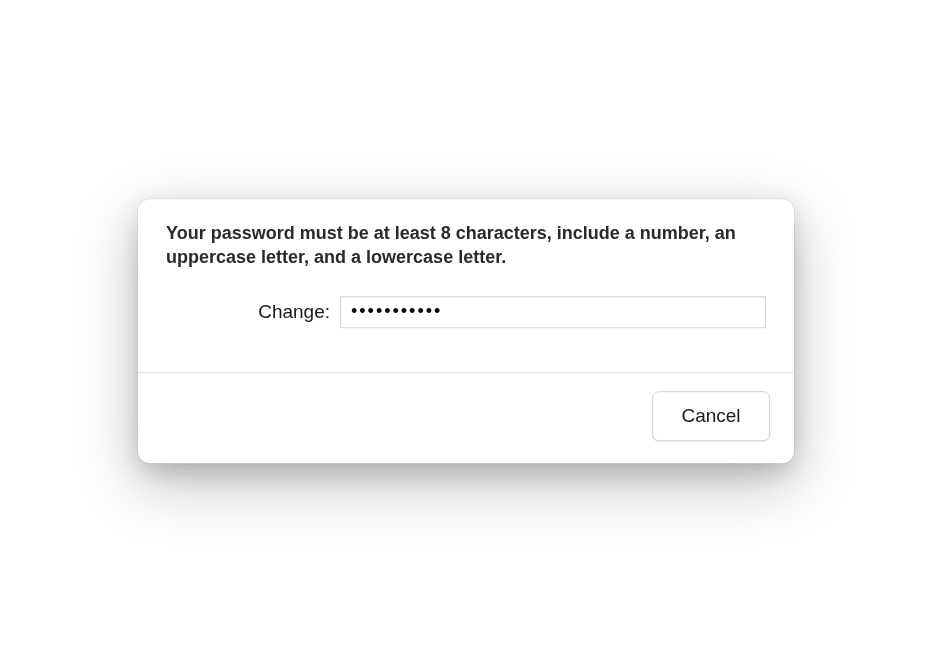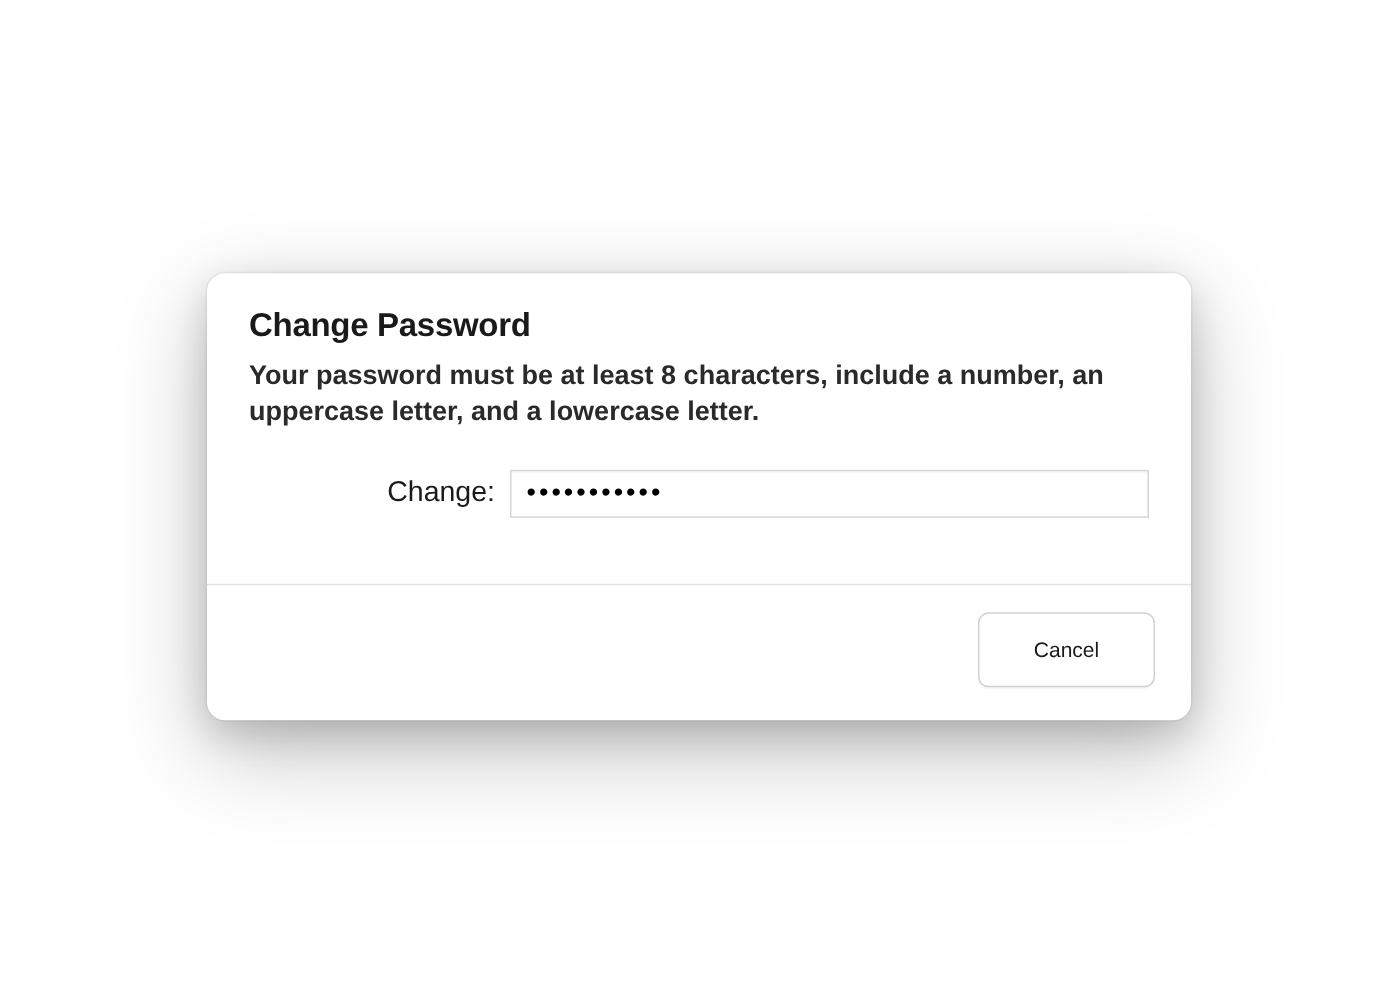--- a/index.html
+++ b/index.html
@@ -85,21 +85,21 @@
       padding: 18px 24px 22px 24px;
       display: flex;
       justify-content: flex-end;
       gap: 14px;
     }
     
     .btn {
       min-width: 118px;
       height: 50px;
       border-radius: 7px;
-      font-size: 14px;
+      font-size: 19px;
       font-weight: 400;
       cursor: pointer;
       padding: 0 22px;
       display: inline-flex;
       align-items: center;
       justify-content: center;
     }
     
     .btn-secondary {
       background: #ffffff;
@@ -113,21 +113,20 @@
       color: #ffffff;
       border: none;
       box-shadow: 0 1px 2px rgba(0,0,0,0.12);
     }
   </style>
 </head>
 <body>
 
 <div class="dialog">
   <div class="dialog-body">
-    <h1 class="dialog-title">Change Password</h1>
     <p class="dialog-subtitle">Your password must be at least 8 characters, include a number, an uppercase letter, and a lowercase letter.</p>
 
 
     <div class="form-row">
       <label class="form-label">Change:</label>
       <input type="password" class="form-input" value="●●●●●●●●●●●" style="">
     </div>
   </div>
 
   <div class="dialog-footer">

